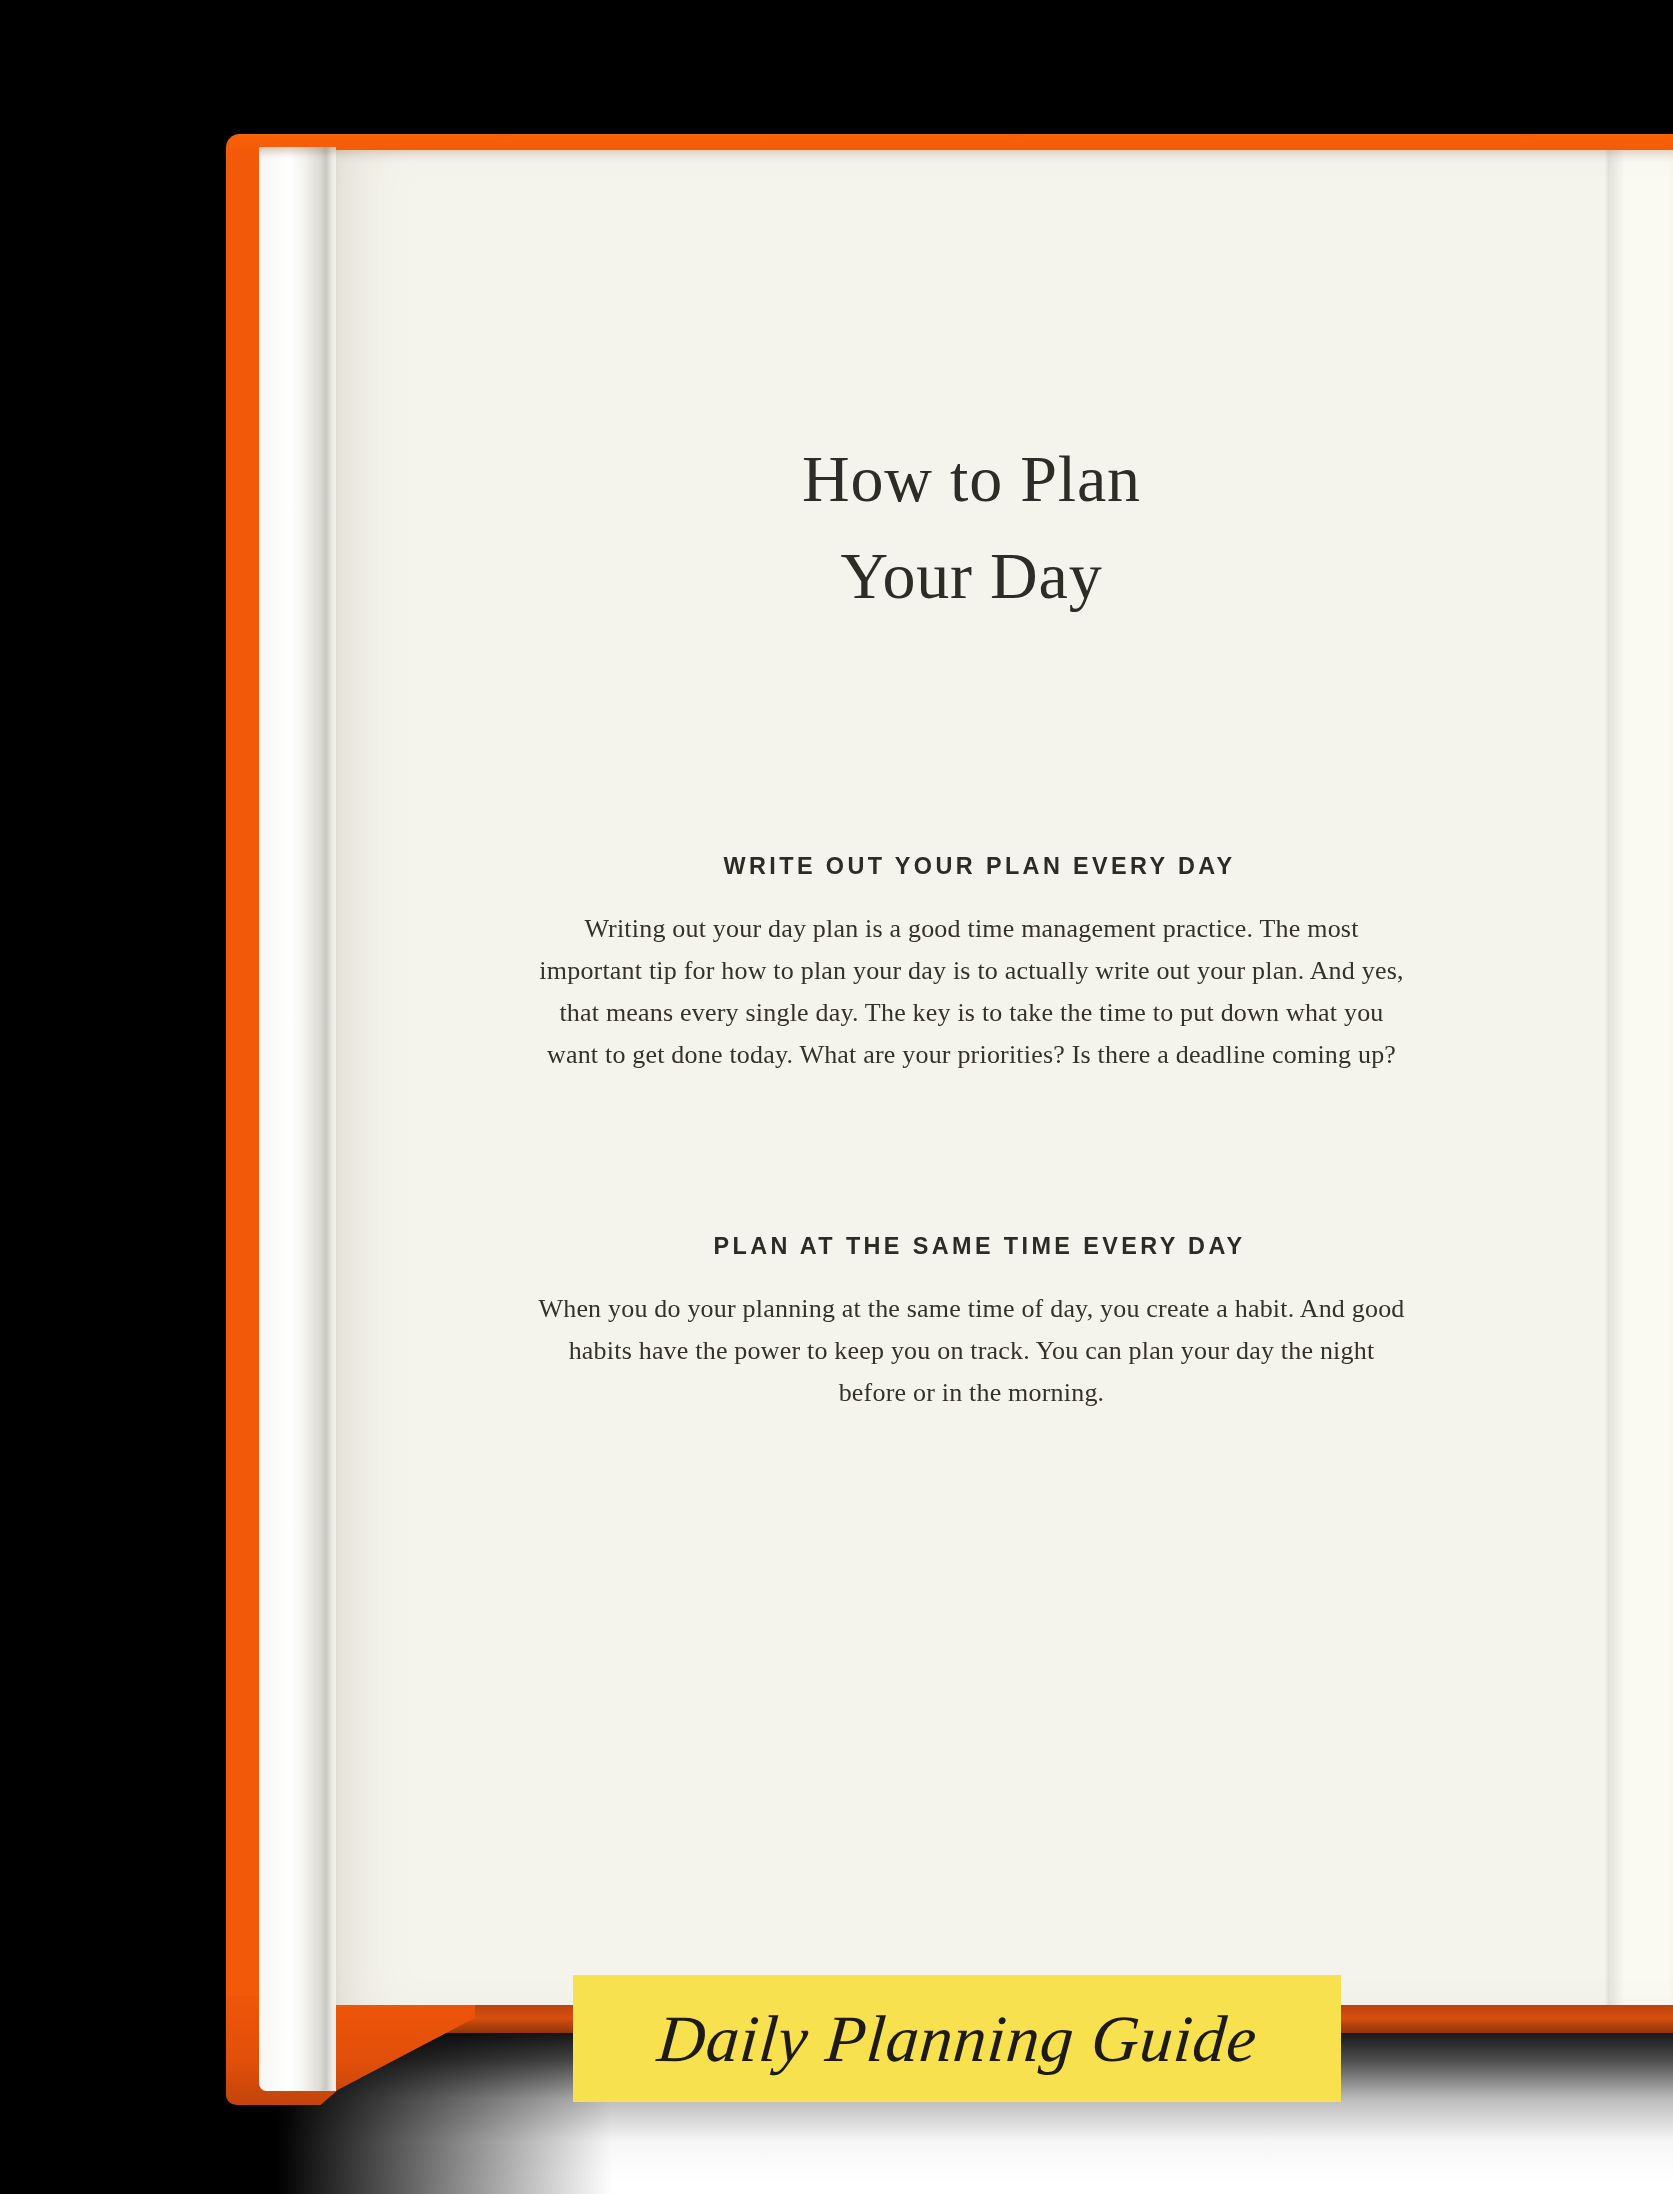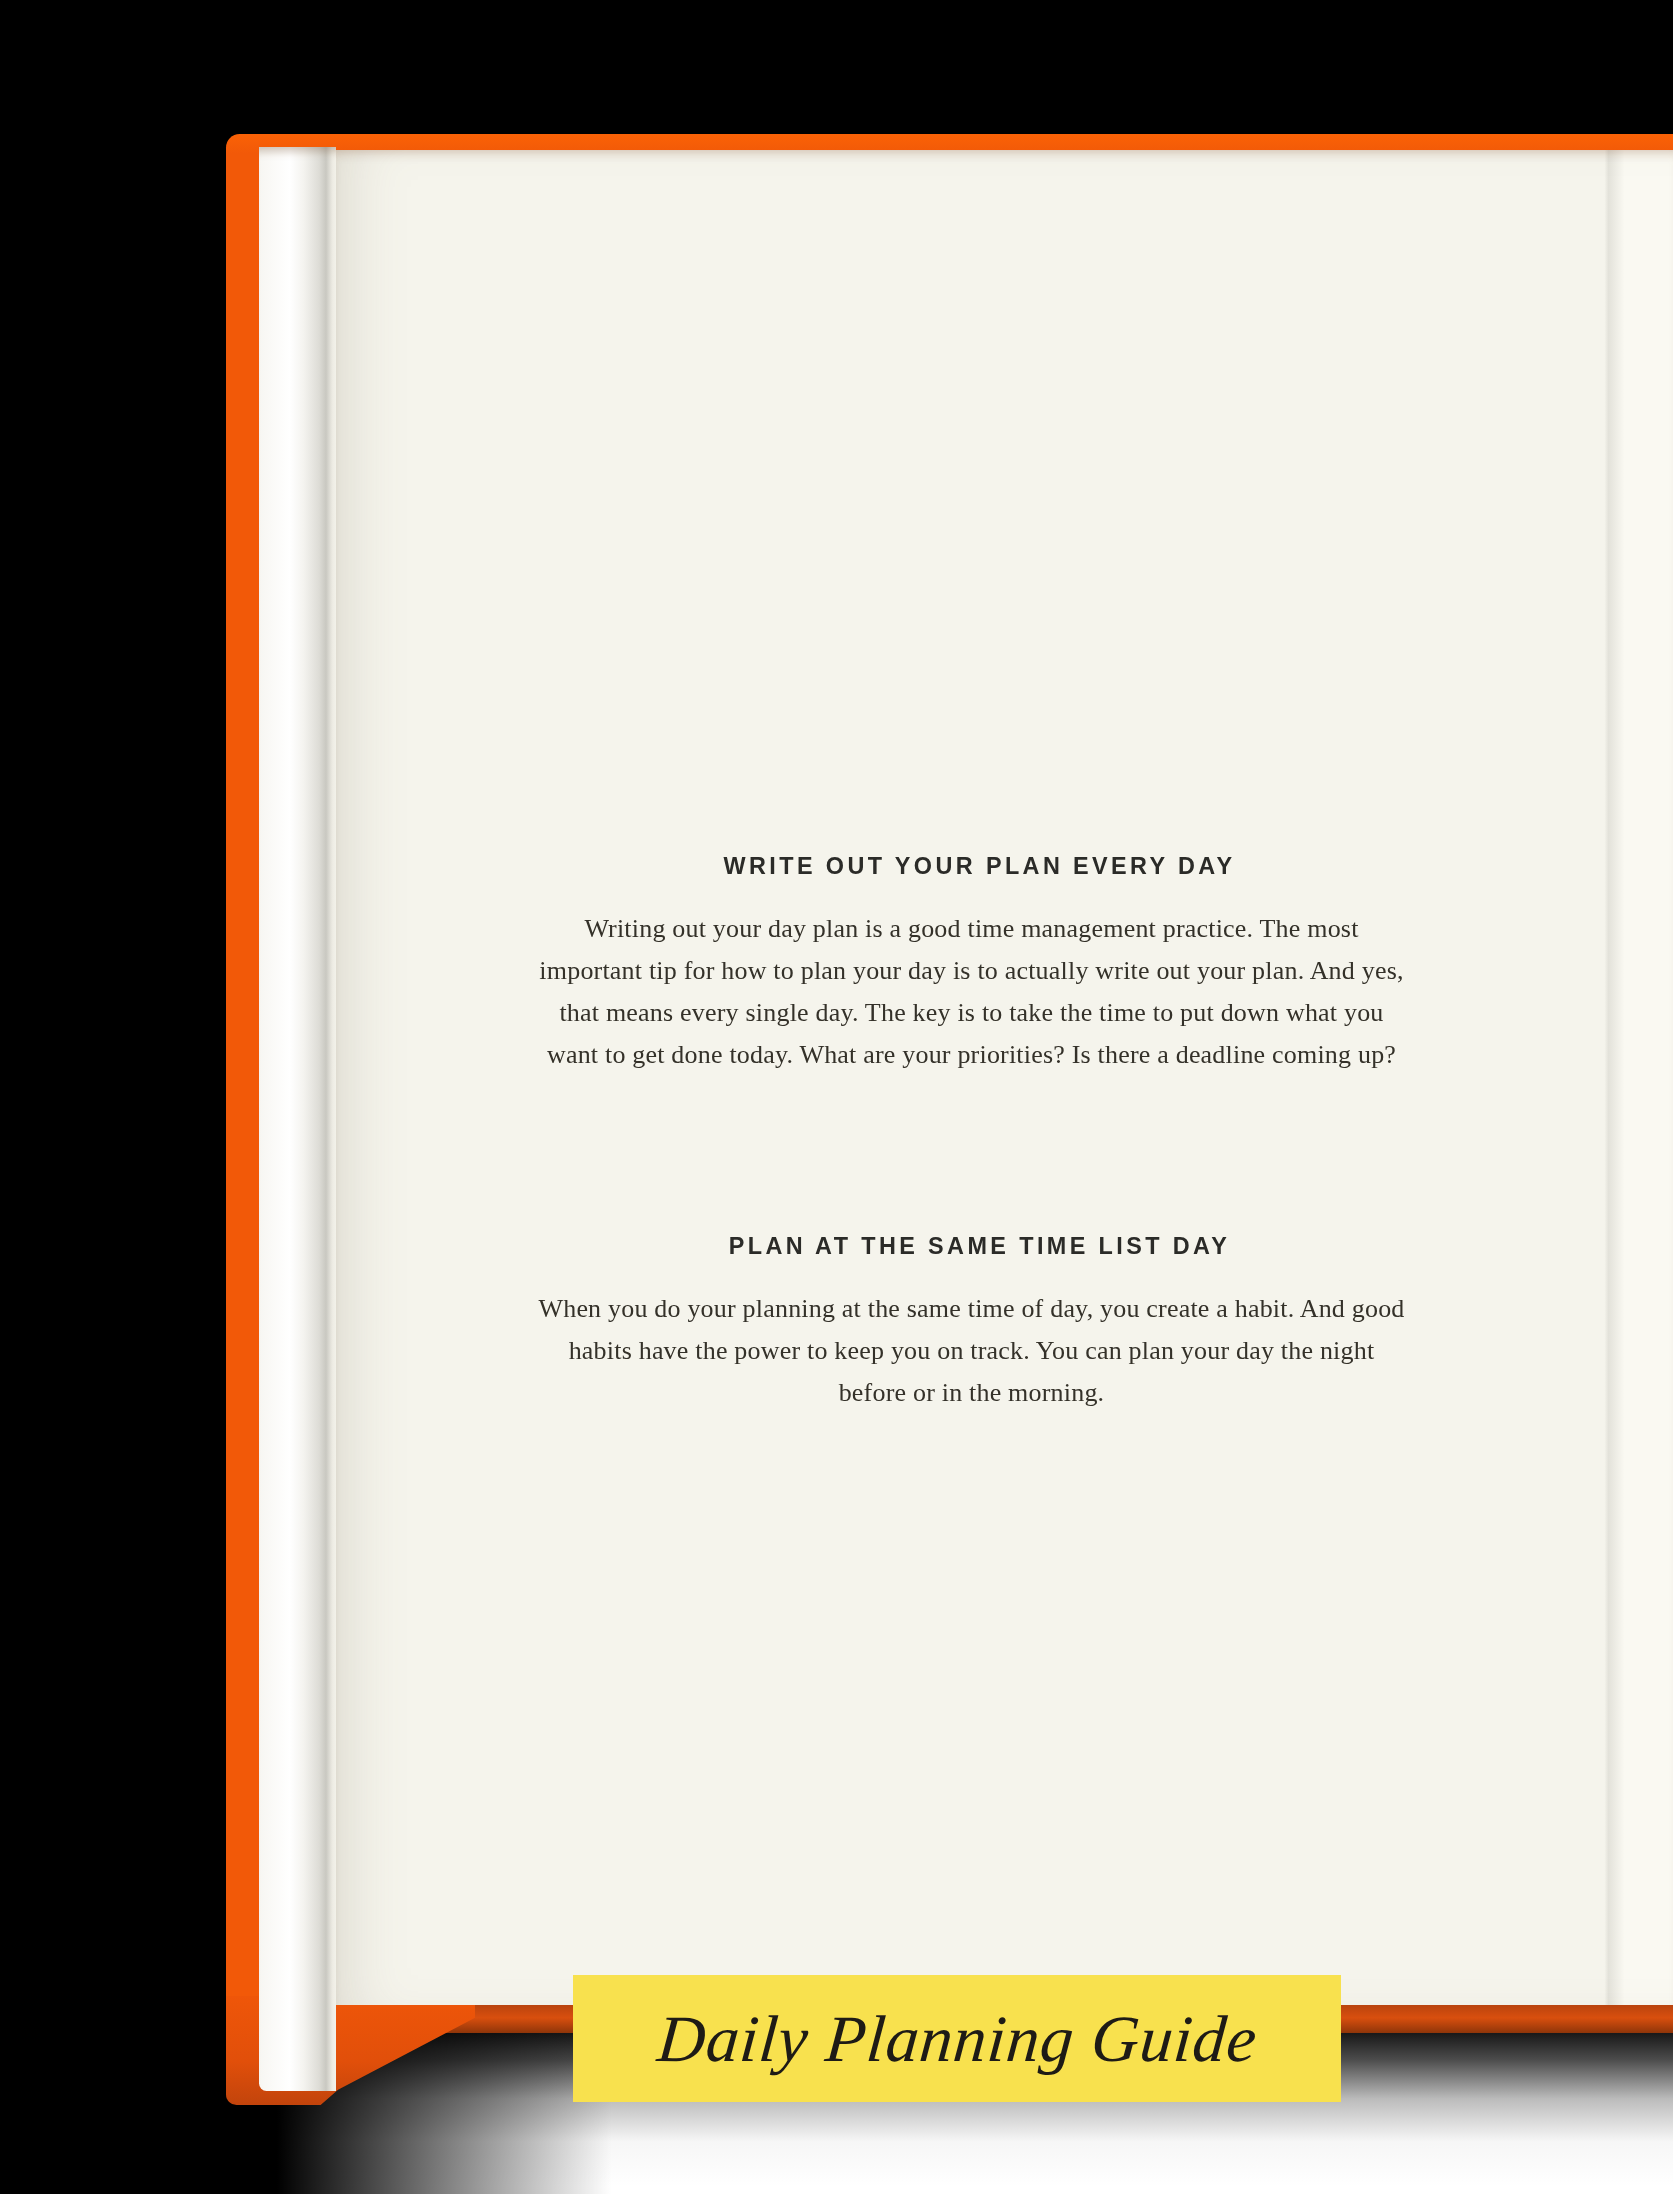--- a/index.html
+++ b/index.html
@@ -95,27 +95,29 @@
 
   <div class="cover"></div>
   <div class="cover-spine-foot"></div>
 
   <div class="page-edge-strip"></div>
 
   <div class="page"></div>
 
   <div class="content">
 
+    <div class="page-title">How to Plan
+Your Day</div>
 
     <div class="sec-heading h1">WRITE OUT YOUR PLAN EVERY DAY</div>
     <div class="sec-body p1">
       <div class="inner">Writing out your day plan is a good time management practice. The most important tip for how to plan your day is to actually write out your plan. And yes, that means every single day. The key is to take the time to put down what you want to get done today. What are your priorities? Is there a deadline coming up?</div>
     </div>
 
-    <div class="sec-heading h2">PLAN AT THE SAME TIME LIST DAY</div>
+    <div class="sec-heading h2">PLAN AT THE SAME TIME EVERY DAY</div>
     <div class="sec-body p2">
       <div class="inner">When you do your planning at the same time of day, you create a habit. And good habits have the power to keep you on track. You can plan your day the night before or in the morning.</div>
     </div>
 
 
   </div>
 
   <div class="banner">
     <span class="banner-label">Daily Planning Guide</span>
   </div>

